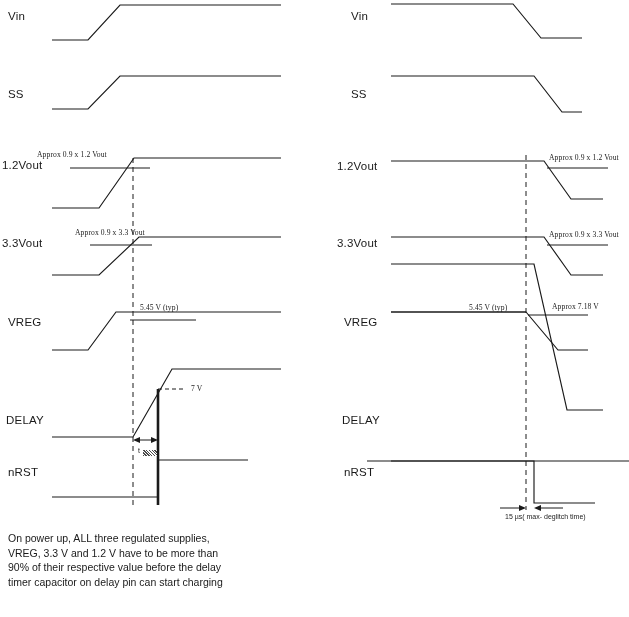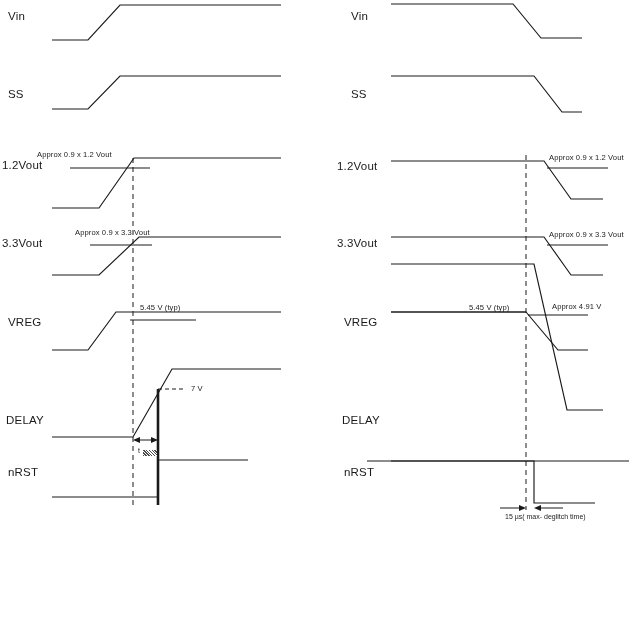--- a/index.html
+++ b/index.html
@@ -47,20 +47,21 @@
     letter-spacing: 0.2px;
     white-space: nowrap;
     color: #1a1a1a;
   }
   .annot {
     position: absolute;
     font-size: 7.6px;
     white-space: nowrap;
     color: #222;
     letter-spacing: 0.1px;
+    font-family: Liberation Serif, serif;
   }
   .annot-small {
     position: absolute;
     font-size: 7px;
     white-space: nowrap;
     color: #222;
   }
   .caption {
     position: absolute;
     font-size: 10.5px;
@@ -134,20 +135,24 @@
     <span class="signal-label" style="left:6px; top:414px;">DELAY</span>
     <span class="signal-label" style="left:8px; top:466px;">nRST</span>
 
     <span class="annot" style="left:37px; top:150px;">Approx 0.9 x 1.2 Vout</span>
     <span class="annot" style="left:75px; top:228px;">Approx 0.9 x 3.3 Vout</span>
     <span class="annot" style="left:140px; top:303px;">5.45 V (typ)</span>
     <span class="annot" style="left:191px; top:384px;">7 V</span>
     <span class="annot-small" style="left:138px; top:447px;">t</span>
     <span class="tdelay-box" style="left:143px; top:450px; width:14px; height:6px;"></span>
 
+    <div class="caption" id="caption-powerup">On power up, ALL three regulated supplies,
+VREG, 3.3 V and 1.2 V have to be more than
+90% of their respective value before the delay
+timer capacitor on delay pin can start charging</div>
   </div>
 
   <div class="panel" id="panel-powerdown">
 
     <svg class="wave-svg" viewBox="0 0 314 530">
       <g fill="none" stroke="#1a1a1a" stroke-width="1.15" stroke-linecap="butt" stroke-linejoin="miter">
 
         <path d="M76,4 L198,4 L226,38 L267,38"></path>
 
         <path d="M76,76 L219,76 L247,112 L267,112"></path>
@@ -194,18 +199,18 @@
     <span class="signal-label" style="left:36px; top:88px;">SS</span>
     <span class="signal-label" style="left:22px; top:160px;">1.2Vout</span>
     <span class="signal-label" style="left:22px; top:237px;">3.3Vout</span>
     <span class="signal-label" style="left:29px; top:316px;">VREG</span>
     <span class="signal-label" style="left:27px; top:414px;">DELAY</span>
     <span class="signal-label" style="left:29px; top:466px;">nRST</span>
 
     <span class="annot" style="left:234px; top:153px;">Approx 0.9 x 1.2 Vout</span>
     <span class="annot" style="left:234px; top:230px;">Approx 0.9 x 3.3 Vout</span>
     <span class="annot" style="left:154px; top:303px;">5.45 V (typ)</span>
-    <span class="annot" style="left:237px; top:302px;">Approx 4.91 V</span>
+    <span class="annot" style="left:237px; top:302px;">Approx 7.18 V</span>
     <span class="annot-small" style="left:190px; top:513px;">15 µs( max- deglitch time)</span>
 
   </div>
 
 </div>
 
 </body></html>

